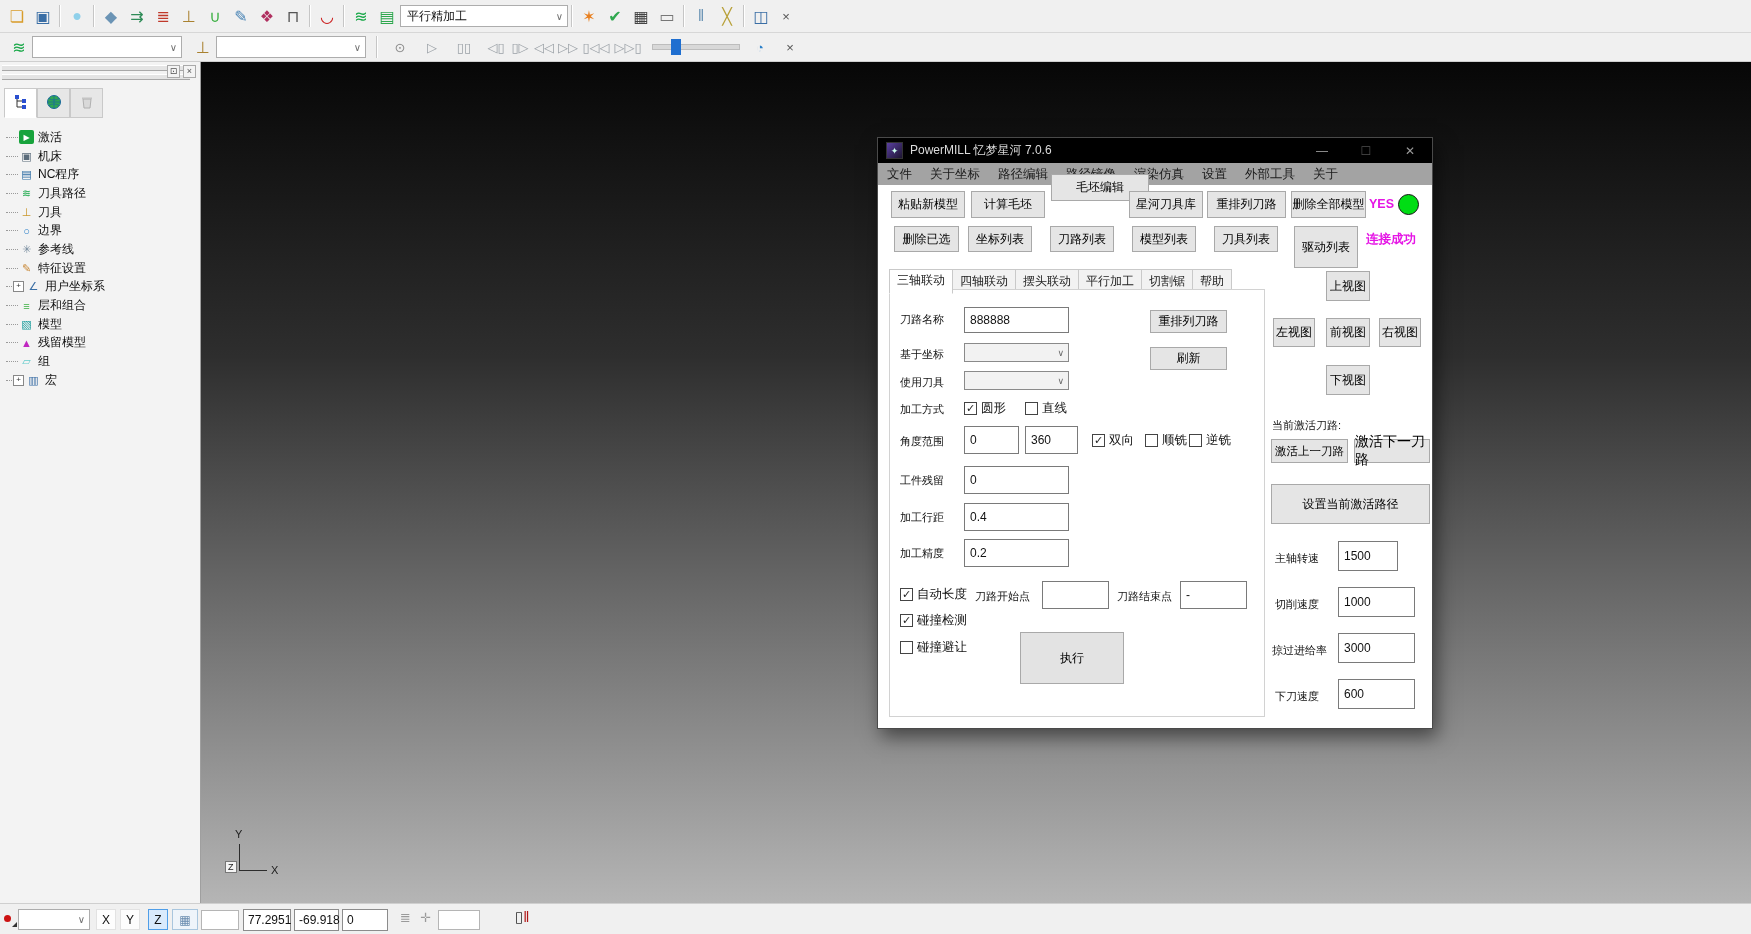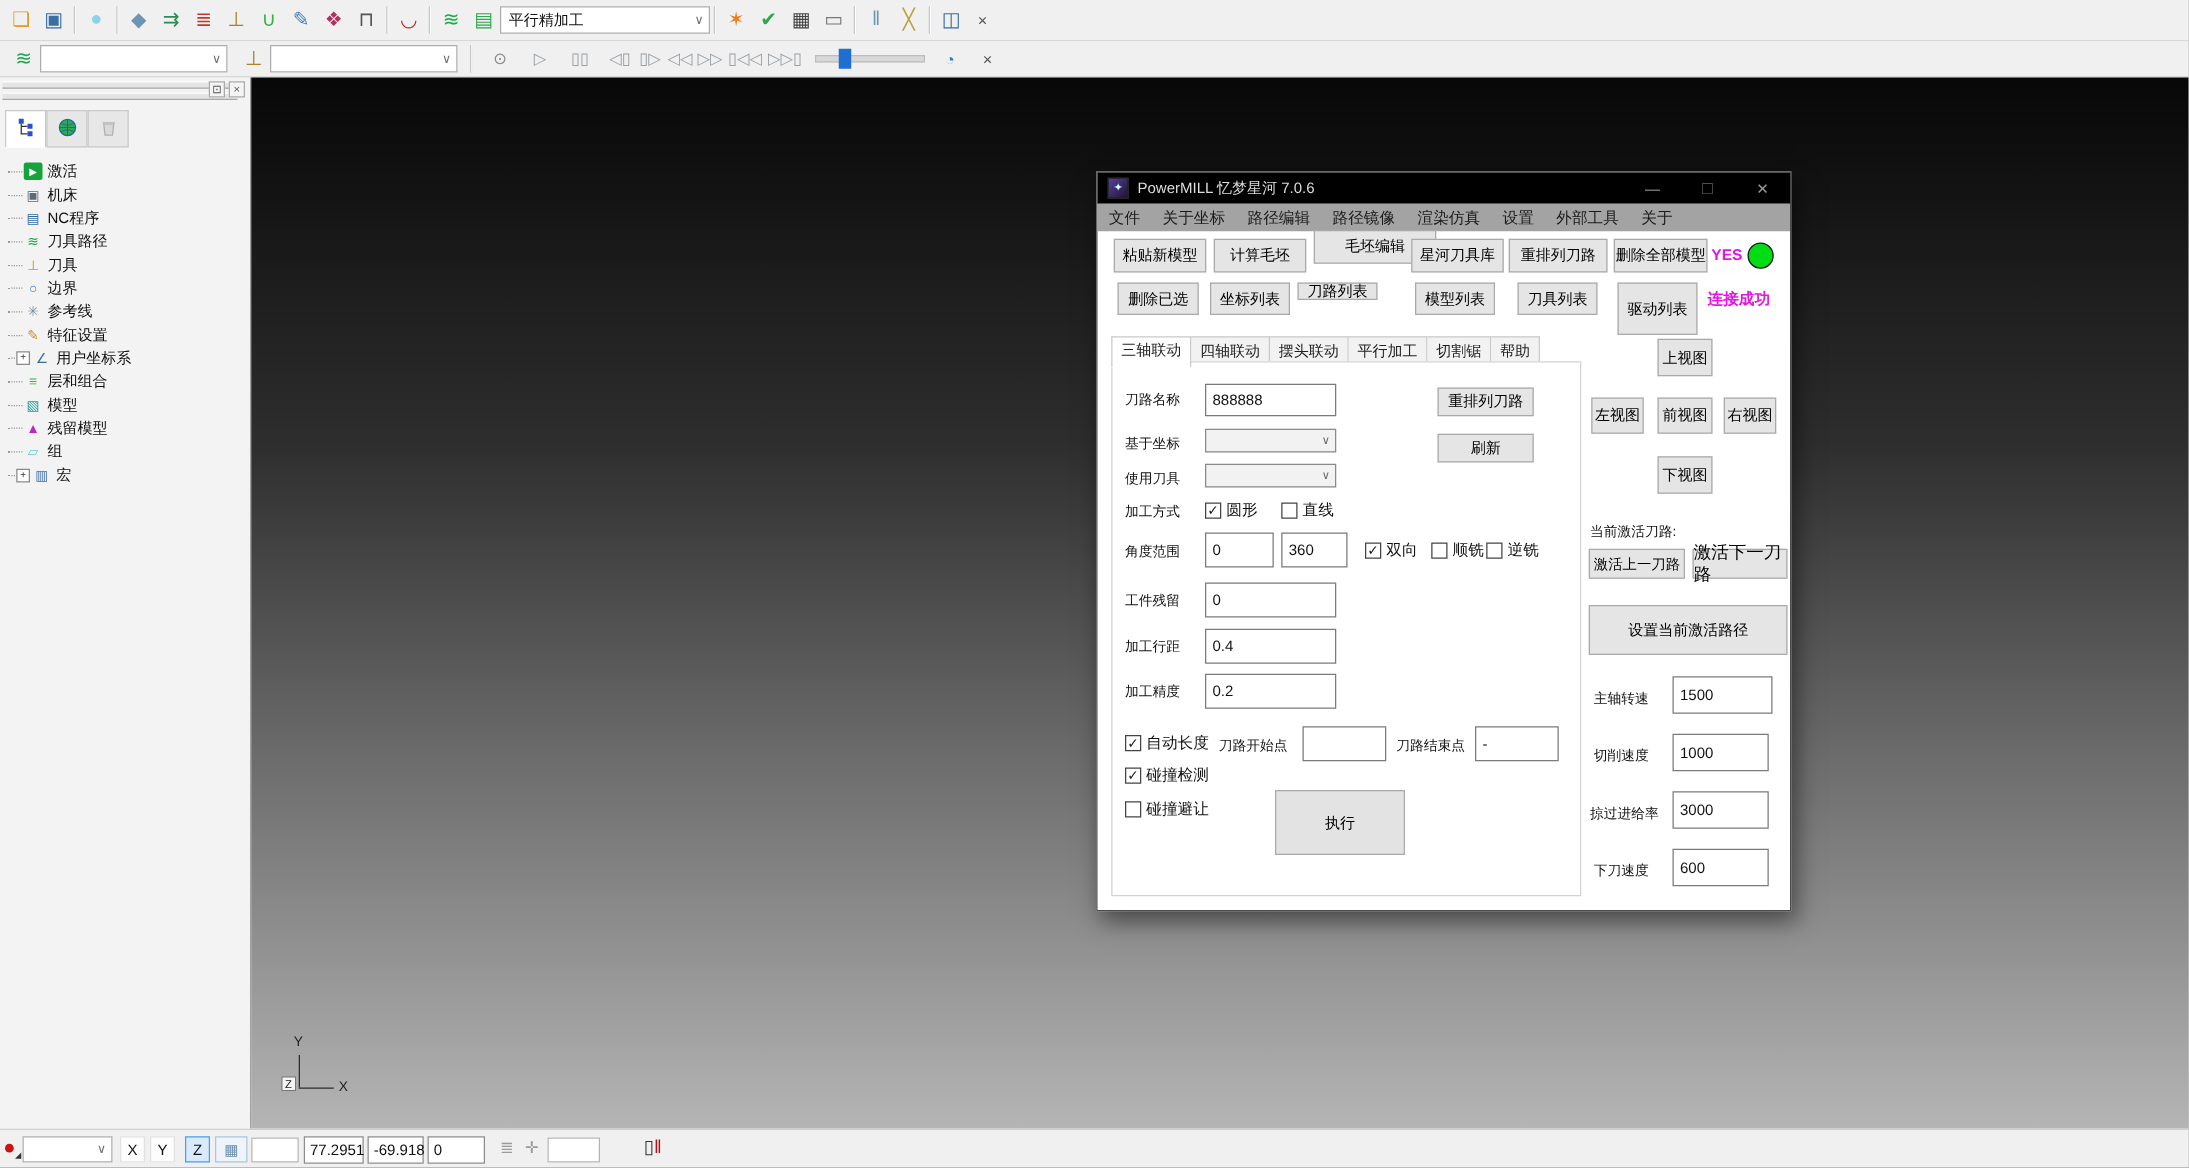--- a/index.html
+++ b/index.html
@@ -301,30 +301,30 @@
       <span class="mitem">路径编辑</span>
       <span class="mitem">路径镜像</span>
       <span class="mitem">渲染仿真</span>
       <span class="mitem">设置</span>
       <span class="mitem">外部工具</span>
       <span class="mitem">关于</span>
     </div>
 
     <div class="btn" style="left:13px;top:53px;width:74px;height:27px">粘贴新模型</div>
     <div class="btn" style="left:93px;top:53px;width:74px;height:27px">计算毛坯</div>
-    <div class="btn" style="left:173px;top:46px;width:98px;height:27px">毛坯编辑</div>
+    <div class="btn" style="left:173px;top:36px;width:98px;height:27px">毛坯编辑</div>
     <div class="btn" style="left:251px;top:53px;width:74px;height:27px">星河刀具库</div>
     <div class="btn" style="left:329px;top:53px;width:79px;height:27px">重排列刀路</div>
     <div class="btn" style="left:413px;top:53px;width:75px;height:27px">删除全部模型</div>
     <span class="magenta" style="left: 491px; top: 59px; color: rgb(229, 21, 229);">YES</span>
     <span class="ind" style="left: 520px; top: 56px; background: rgb(0, 221, 20);"></span>
 
     <div class="btn" style="left:16px;top:88px;width:65px;height:26px">删除已选</div>
     <div class="btn" style="left:90px;top:88px;width:64px;height:26px">坐标列表</div>
-    <div class="btn" style="left:160px;top:88px;width:64px;height:14px">刀路列表</div>
+    <div class="btn" style="left:172px;top:88px;width:64px;height:26px">刀路列表</div>
     <div class="btn" style="left:254px;top:88px;width:64px;height:26px">模型列表</div>
     <div class="btn" style="left:336px;top:88px;width:64px;height:26px">刀具列表</div>
     <div class="btn" style="left:416px;top:88px;width:64px;height:42px">驱动列表</div>
     <span class="magenta" style="left: 488px; top: 93px; color: rgb(229, 21, 229);">连接成功</span>
 
     <div class="tabstrip">
       <span class="tab active">三轴联动</span>
       <span class="tab">四轴联动</span>
       <span class="tab">摆头联动</span>
       <span class="tab">平行加工</span>
@@ -409,21 +409,21 @@
     <div class="btn" style="left:448px;top:180px;width:44px;height:29px">前视图</div>
     <div class="btn" style="left:501px;top:180px;width:42px;height:29px">右视图</div>
     <div class="btn" style="left:448px;top:227px;width:44px;height:30px">下视图</div>
 
     <span class="flabel" style="left:394px;top:280px">当前激活刀路:</span>
     <div class="btn" style="left:393px;top:301px;width:77px;height:24px;font-size:11.5px">激活上一刀路</div>
     <div class="btn" style="left:476px;top:301px;width:76px;height:24px;font-size:14px">激活下一刀路</div>
     <div class="btn" style="left:393px;top:346px;width:159px;height:40px">设置当前激活路径</div>
 
     <span class="flabel" style="left:397px;top:413px">主轴转速</span>
-    <div class="finput" style="left:460px;top:403px;width:80px;height:30px">1500</div>
+    <div class="finput" style="left:460px;top:403px;width:60px;height:30px">1500</div>
     <span class="flabel" style="left:397px;top:459px">切削速度</span>
     <div class="finput" style="left:460px;top:449px;width:77px;height:30px">1000</div>
     <span class="flabel" style="left:394px;top:505px">掠过进给率</span>
     <div class="finput" style="left:460px;top:495px;width:77px;height:30px">3000</div>
     <span class="flabel" style="left:397px;top:551px">下刀速度</span>
     <div class="finput" style="left:460px;top:541px;width:77px;height:30px">600</div>
   </div>
 
   <div class="statusbar">
     <div class="sb-el" style="left:3px;top:9px;width:14px;height:14px">

